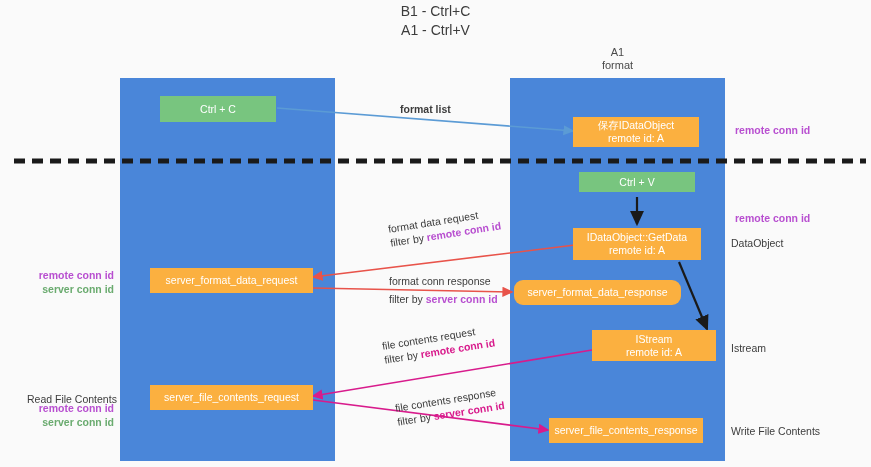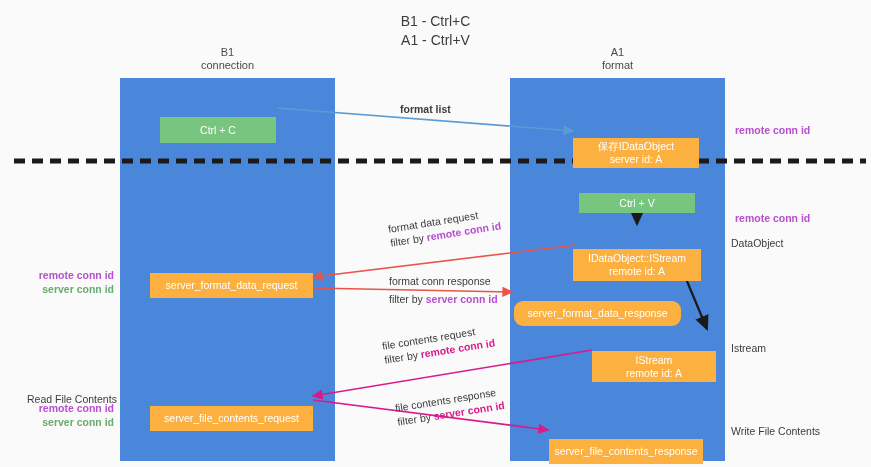--- a/index.html
+++ b/index.html
@@ -12,21 +12,21 @@
     width: 871px;
     height: 467px;
     background: #fafafa;
     font-family: "Liberation Sans", sans-serif;
     overflow: hidden;
   }
   
   #title {
     position: absolute;
     left: 0;
-    top: 12px;
+    top: 2px;
     width: 871px;
     text-align: center;
     font-size: 14px;
     color: #3c3c3c;
     line-height: 19px;
     white-space: pre-line;
   }
   
   .col-header {
     position: absolute;
@@ -59,21 +59,20 @@
     display: flex;
     flex-direction: column;
     align-items: center;
     justify-content: center;
     color: #ffffff;
     font-size: 10.5px;
     line-height: 13px;
     text-align: center;
     white-space: pre-line;
     padding: 2px 16px;
-    margin-top: 21px;
   }
   .node.green  { background: #78c57f; }
   .node.orange { background: #fbb040; }
   
   .anno {
     position: absolute;
     font-size: 10.5px;
     line-height: 14px;
     color: #3c3c3c;
     white-space: nowrap;
@@ -115,22 +114,20 @@
   }
 </style>
 </head>
 <body>
 
 <div id="canvas">
 
   <div id="title">B1 - Ctrl+C
 A1 - Ctrl+V</div>
 
-  <div class="col-header" id="hdr-b1">B1
-connection</div>
   <div class="col-header" id="hdr-a1">A1
 format</div>
 
   <div class="lane" id="lane-b1"></div>
   <div class="lane" id="lane-a1"></div>
 
   <svg id="wires" viewBox="0 0 871 467">
     <defs>
       <marker id="ah-blue" markerWidth="7" markerHeight="7" refX="6" refY="3.2" orient="auto">
         <path d="M0,0 L7,3.2 L0,6.4 z" fill="#5b9bd5"></path>
@@ -159,28 +156,28 @@
     <line x1="679" y1="262" x2="707" y2="329" stroke="#1a1a1a" stroke-width="2.2" marker-end="url(#ah-black)"></line>
 
     <line x1="592" y1="350" x2="313" y2="396" stroke="#d81b8c" stroke-width="1.6" marker-end="url(#ah-magenta)"></line>
 
     <line x1="313" y1="400" x2="548" y2="430" stroke="#d81b8c" stroke-width="1.6" marker-end="url(#ah-magenta)"></line>
   </svg>
 
   <div class="node green" style="left:160px; top:96px; width:116px; height:26px;">Ctrl + C</div>
 
   <div class="node orange" style="left:573px; top:117px; width:126px; height:30px;">保存IDataObject
-server id: A</div>
+remote id: A</div>
 
   <div class="node green" style="left:579px; top:172px; width:116px; height:20px;">Ctrl + V</div>
 
-  <div class="node orange" style="left:573px; top:228px; width:128px; height:32px;">IDataObject::IStream
+  <div class="node orange" style="left:573px; top:228px; width:128px; height:32px;">IDataObject::GetData
 remote id: A</div>
 
-  <div class="node orange" style="left:150px; top:252px; width:163px; height:25px;">server_format_data_request</div>
+  <div class="node orange" style="left:150px; top:268px; width:163px; height:25px;">server_format_data_request</div>
 
   <div class="node orange" style="left:514px; top:280px; width:167px; height:25px;border-radius:9px;">server_format_data_response</div>
 
   <div class="node orange" style="left:592px; top:330px; width:124px; height:31px;">IStream
 remote id: A</div>
 
   <div class="node orange" style="left:549px; top:418px; width:154px; height:25px;">server_file_contents_response</div>
 
   <div class="node orange" style="left:150px; top:385px; width:163px; height:25px;">server_file_contents_request</div>
 

